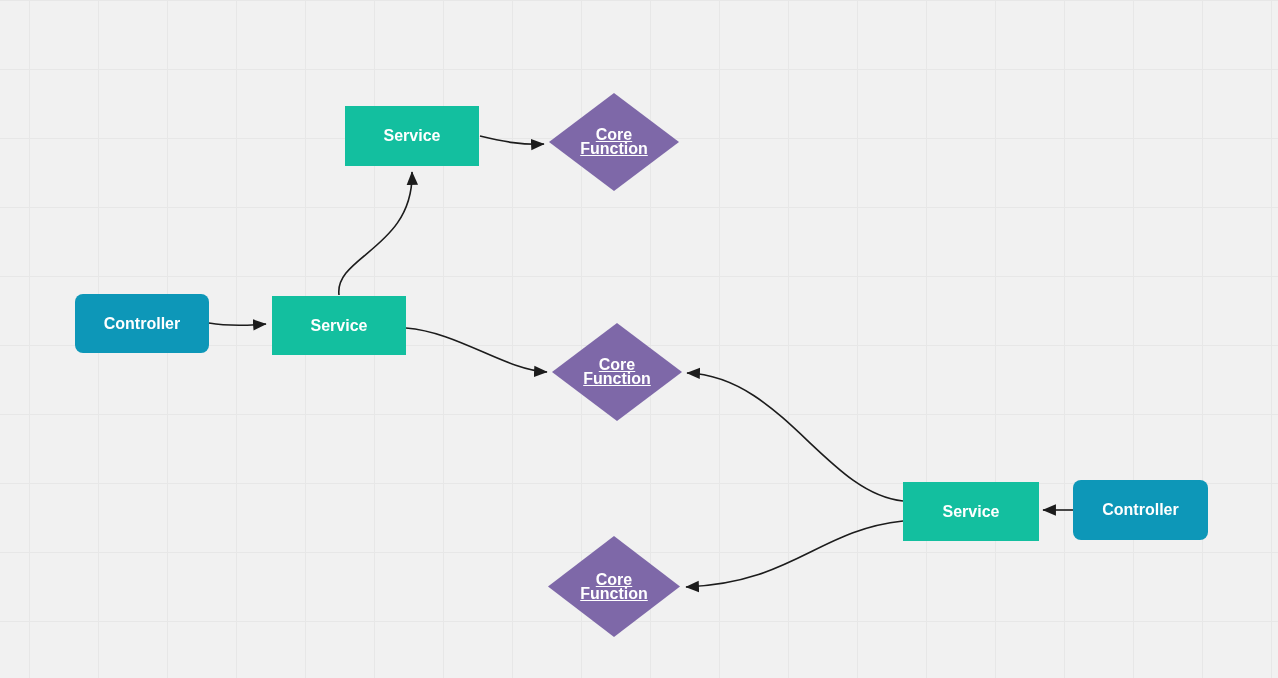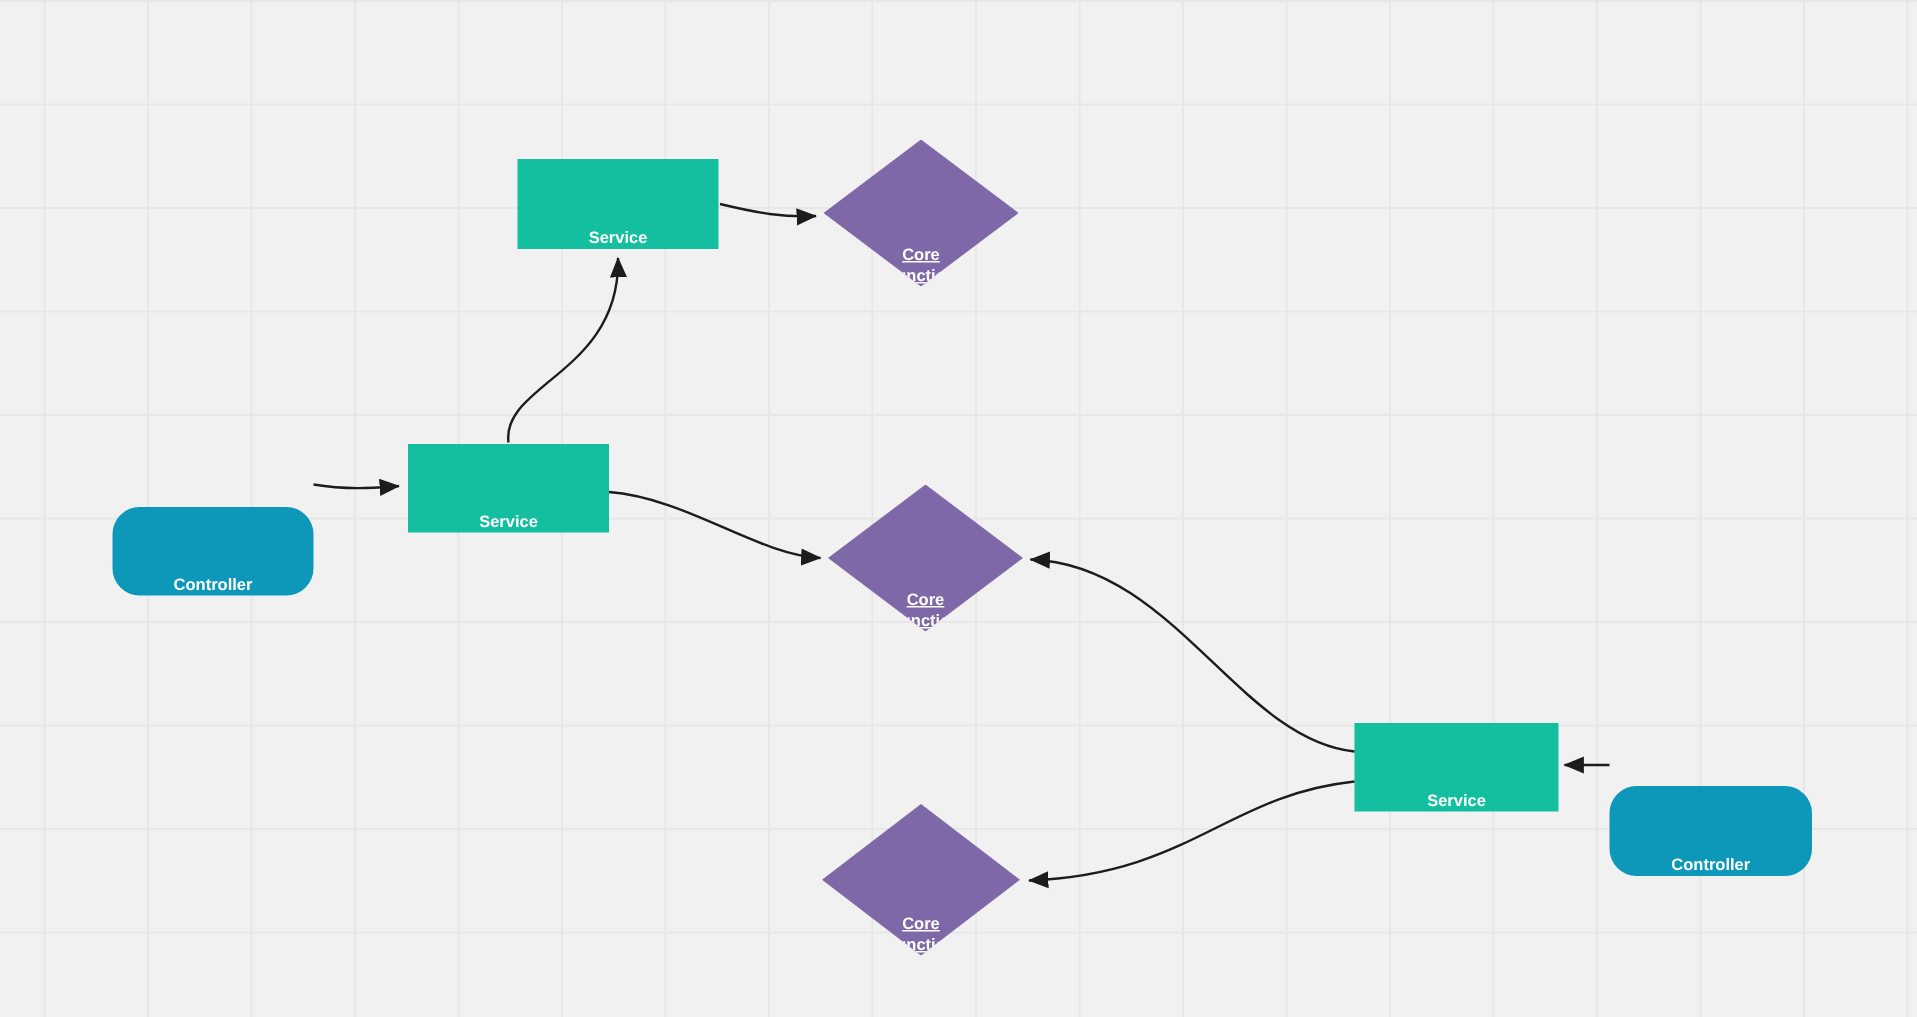--- a/index.html
+++ b/index.html
@@ -17,34 +17,33 @@
     background-color: var(--canvas-bg, #f1f1f1);
     background-image:
       linear-gradient(to right, var(--grid-line, #e7e7e7) 1px, transparent 1px),
       linear-gradient(to bottom, var(--grid-line, #e7e7e7) 1px, transparent 1px);
     background-size: 69px 69px, 69px 69px;
     background-position: 29px 0px, 0px 0px;
   }
   .node {
     position: absolute;
     display: flex;
-    align-items: flex-end;
+    align-items: center;
     justify-content: center;
     color: #ffffff;
-    font-size: 11px;
+    font-size: 16px;
     font-weight: bold;
     text-align: center;
     line-height: 14px;
     white-space: pre-line;
     box-sizing: border-box;
   }
   .node.controller {
     background: var(--controller-fill, #0d97b8);
-    border-radius: 18px;
-    margin-top: 44px;
+    border-radius: 8px;
   }
   .node.service {
     background: var(--service-fill, #13bf9f);
   }
   .node.core-function {
     background: var(--core-function-fill, #7e68a8);
     clip-path: polygon(50% 0, 100% 50%, 50% 100%, 0 50%);
     text-decoration: underline;
   }
   svg.connectors {

